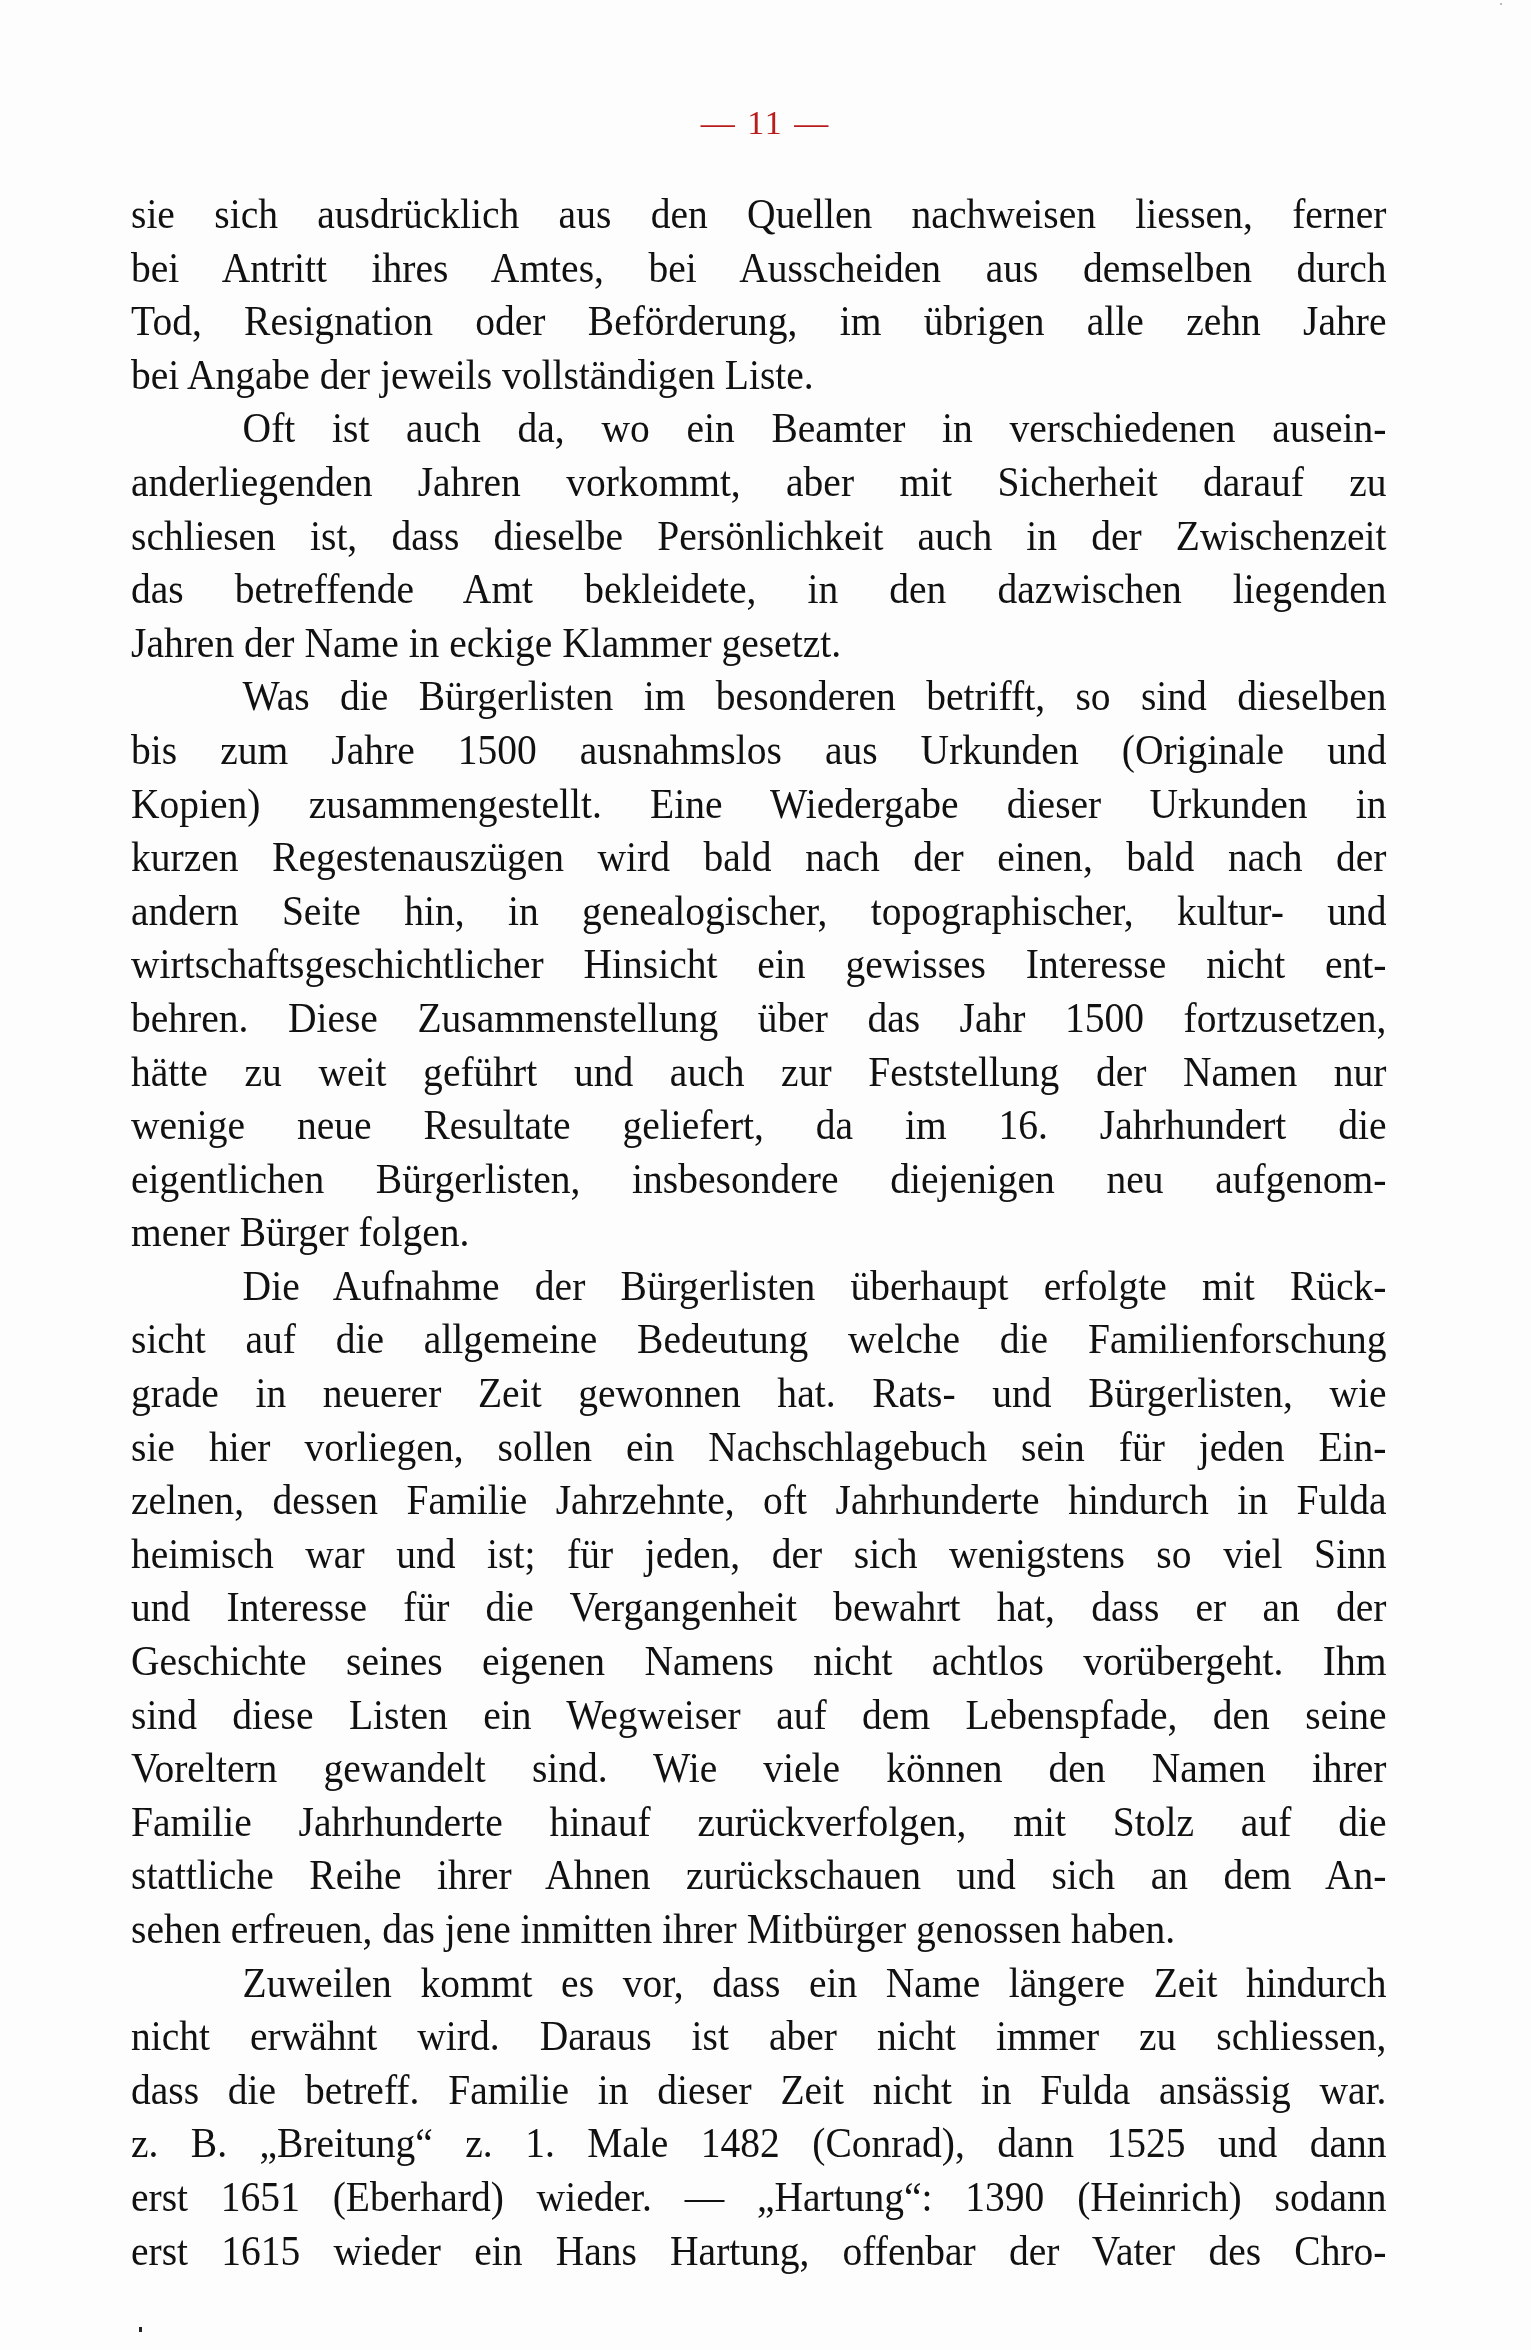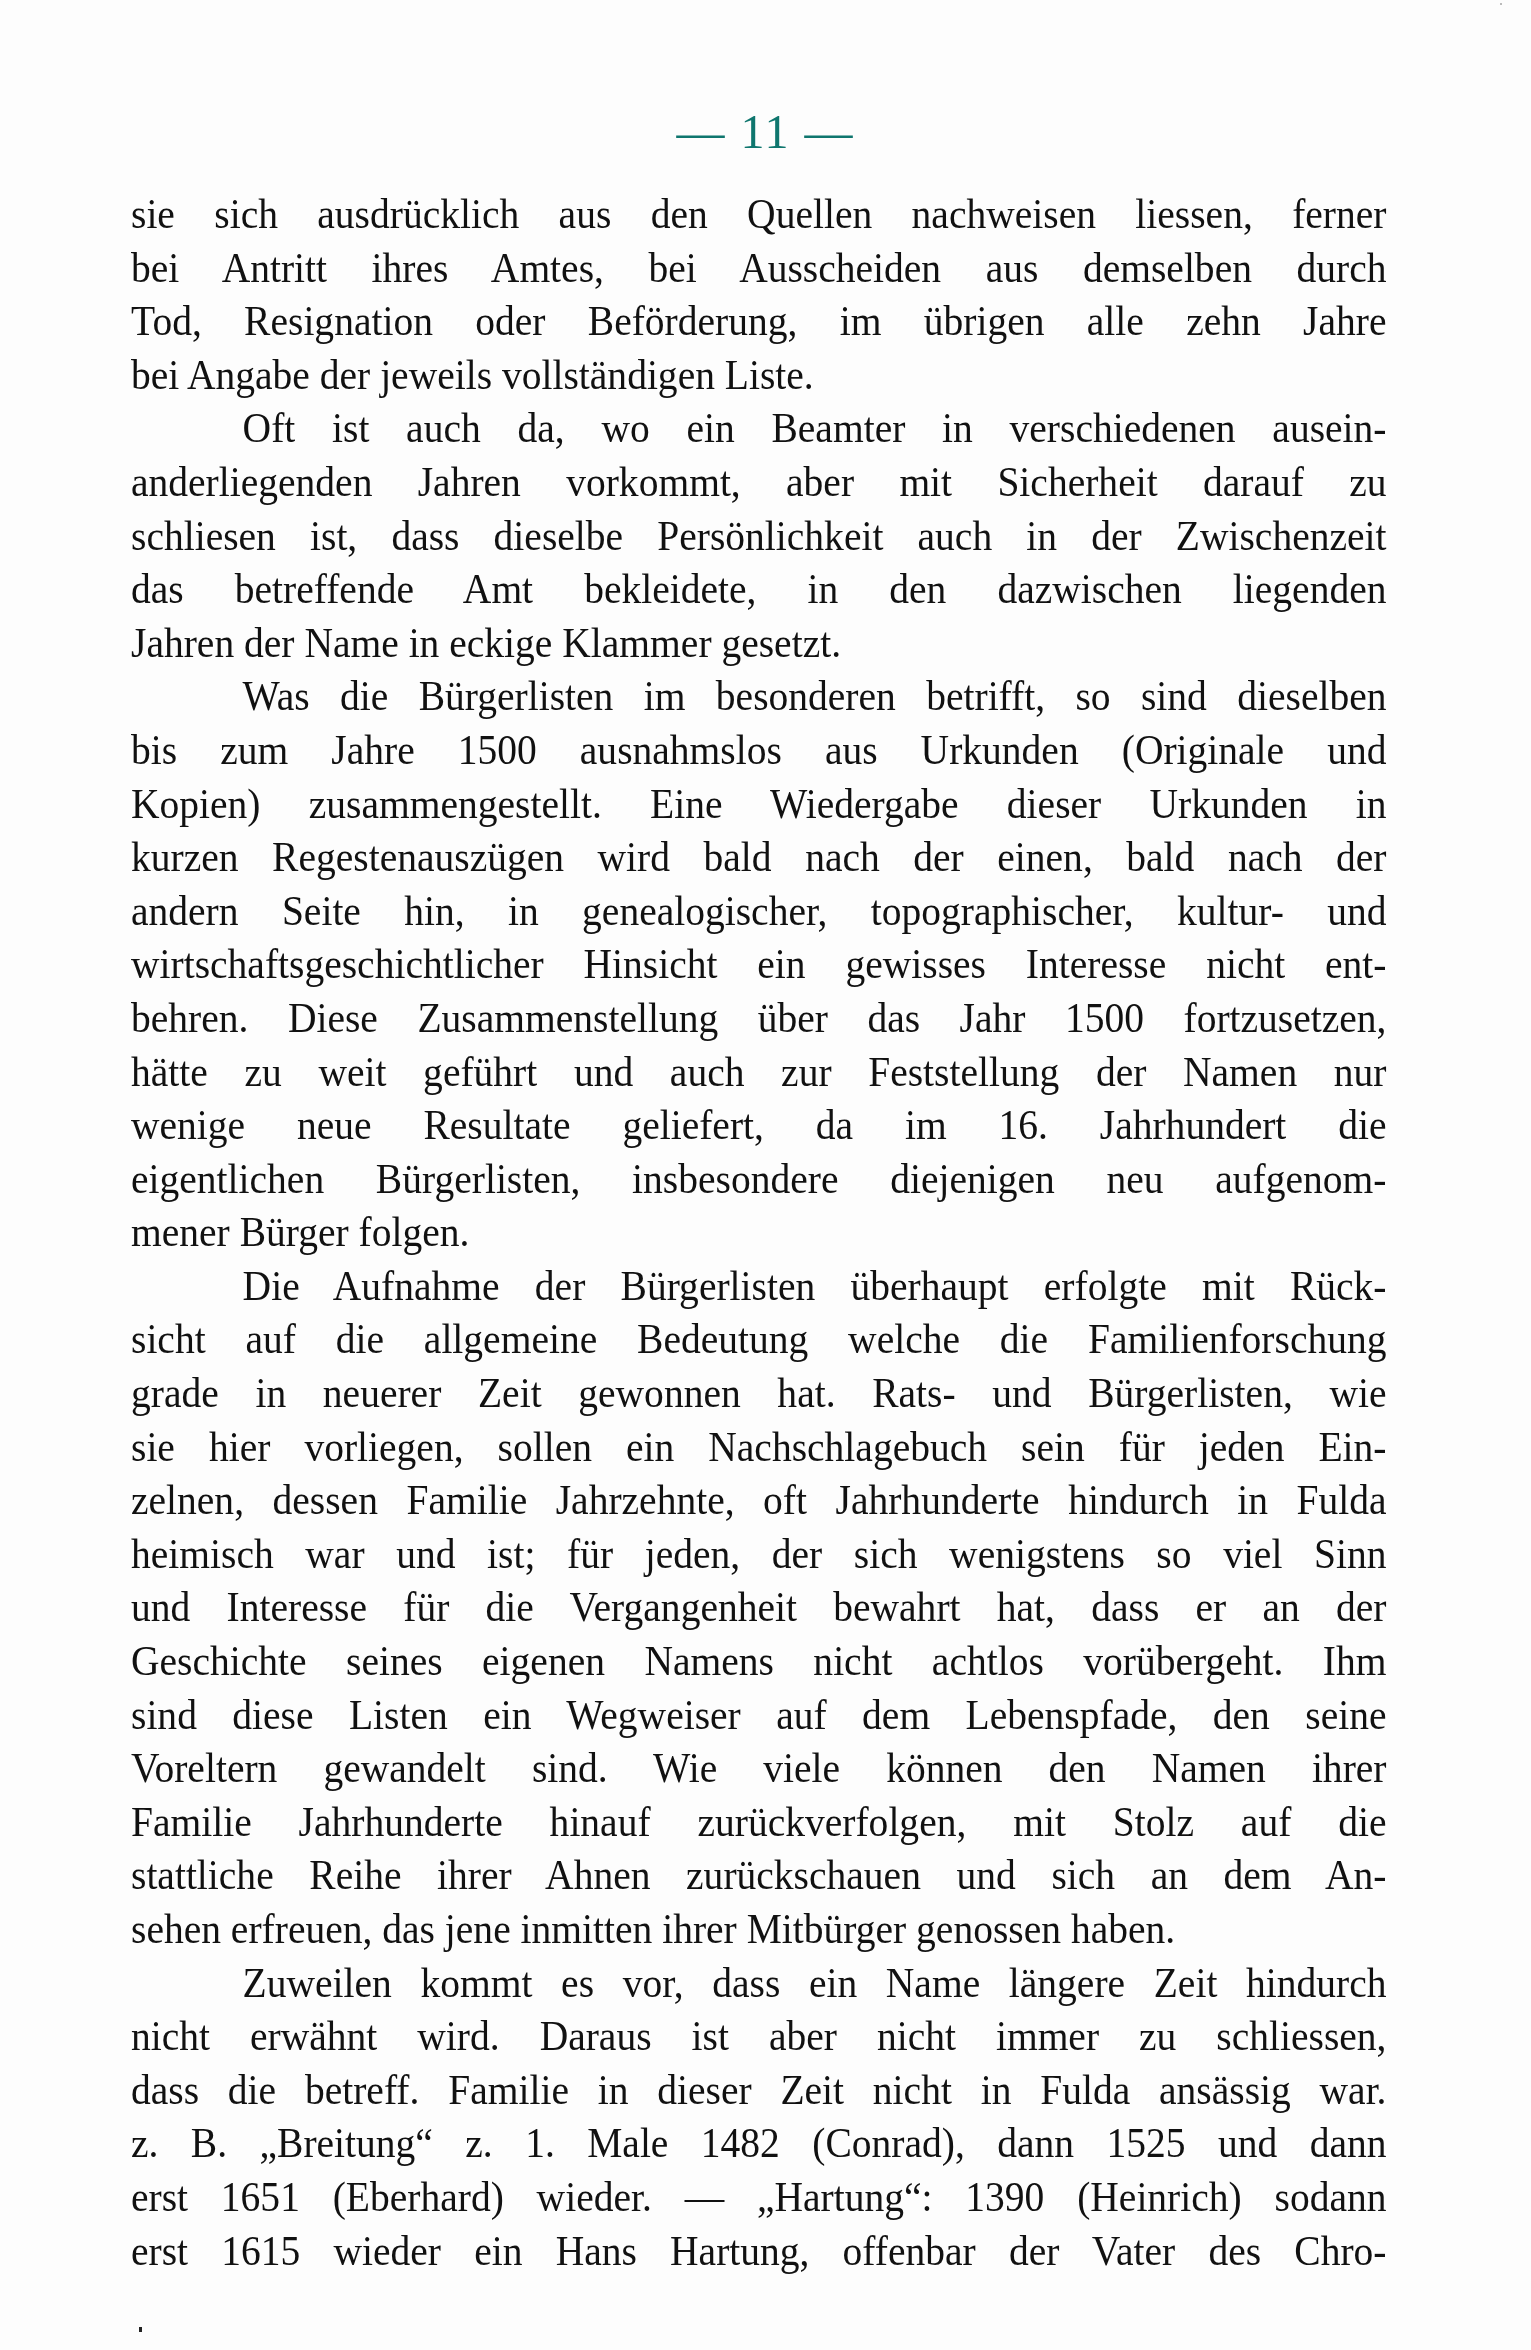--- a/index.html
+++ b/index.html
@@ -3,21 +3,21 @@
 <meta charset="utf-8">
 <style>
   html, body { margin: 0; padding: 0; background: #ffffff; }
   body { width: 1531px; height: 2350px; position: relative; overflow: hidden; }
   .page {
     position: absolute; left: 0; top: 0; width: 1531px; height: 2350px;
     background: #fdfdfd;
   }
   .page-number {
     position: absolute; top: 104px; left: 0; width: 1531px; text-align: center;
-    font-family: "Liberation Serif", serif; font-size: 48px; color: #0f766e;
+    font-family: "Liberation Serif", serif; font-size: 34px; color: #b91c1c;
     letter-spacing: 2px;
   }
   .text-block {
     position: absolute; left: 131px; top: 187px; width: 1256px;
     font-family: "Liberation Serif", serif; font-size: 42.5px; line-height: 53.6px;
     color: #111; transform: scaleX(0.93); transform-origin: left top;
   }
   .line {
     display: block; white-space: nowrap; text-align: justify;
     text-align-last: justify; height: 53.6px; width: 1350px;

